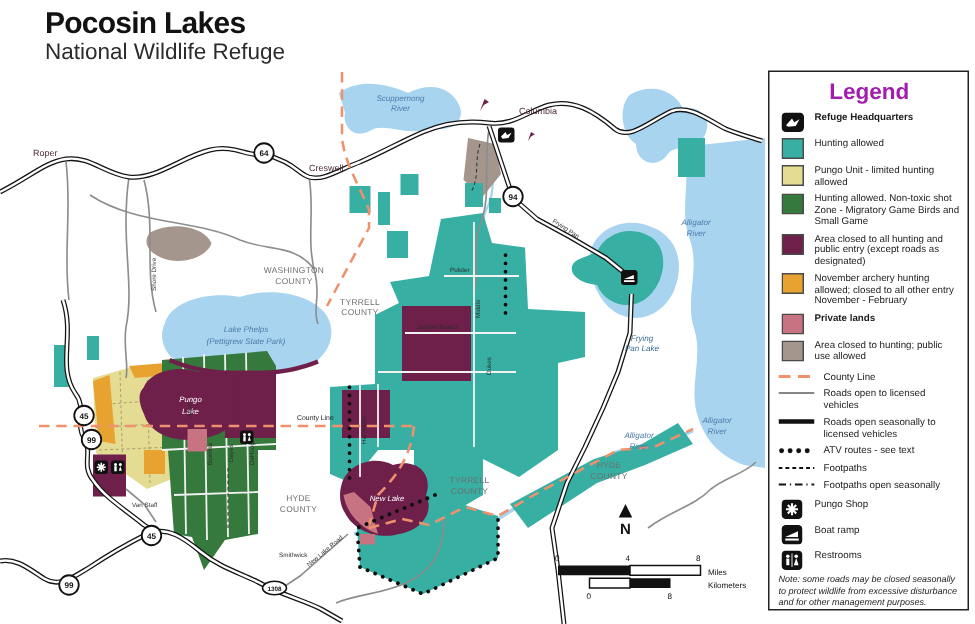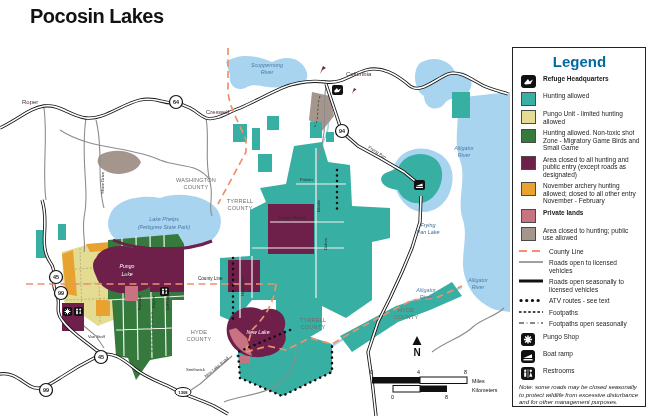--- a/index.html
+++ b/index.html
@@ -5,21 +5,21 @@
   html,body{margin:0;padding:0;background:#fff;}
   body{width:650px;height:416px;position:relative;overflow:hidden;
        font-family:"Liberation Sans",sans-serif;-webkit-font-smoothing:antialiased;}
   
   .title-block{position:absolute;left:30px;top:6px;}
   .title-main{font-size:20px;font-weight:bold;color:#121212;letter-spacing:-0.5px;line-height:1.05;}
   .title-sub{font-size:15px;color:#2b2b2b;line-height:1.1;}
   
   .legend{position:absolute;left:512px;top:47px;width:134px;height:360px;border:1.6px solid #222;
           background:#fff;box-sizing:border-box;padding:4px 5px 3px 6px;font-size:6.5px;color:#1c1c1c;line-height:1.14;}
-  .legend h2{margin:1px 0 5px 0;text-align:center;font-size:15px;letter-spacing:0;color:#0369a1;}
+  .legend h2{margin:1px 0 5px 0;text-align:center;font-size:15px;letter-spacing:0;color:#a21caf;}
   .lrow{display:flex;align-items:flex-start;margin-bottom:4.2px;gap:6px;}
   .lrow .sym{flex:0 0 18px;display:flex;justify-content:center;align-items:center;margin-top:0px;}
   .lrow .txt{flex:1;}
   .bold{font-weight:bold;}
   .lnote{margin-top:4px;font-size:6px;font-style:italic;line-height:1.18;color:#222;}
   .swatch-border{stroke:#4a4a4a;stroke-width:1;}
   
   svg text{font-family:"Liberation Sans",sans-serif;}
   .rc{fill:none;stroke:#151515;stroke-width:3.3;stroke-linejoin:round;}
   .rf{fill:none;stroke:#ffffff;stroke-width:1.6;stroke-linejoin:round;}
@@ -300,20 +300,21 @@
     <text class="scaletxt" x="391" y="399">0</text>
     <text class="scaletxt" x="445" y="399">8</text>
     <text class="scaletxt" x="472" y="383">Miles</text>
     <text class="scaletxt" x="472" y="392">Kilometers</text>
   </g>
 </svg>
 
 
 <div class="title-block">
   <div class="title-main">Pocosin Lakes</div>
+  <div class="title-sub">National Wildlife Refuge</div>
 </div>
 
 
 <div class="legend">
   <h2>Legend</h2>
 
   <div class="lrow">
     <span class="sym">
       <svg width="15" height="13">
           <rect width="15" height="13" rx="3" fill="#111"></rect>

